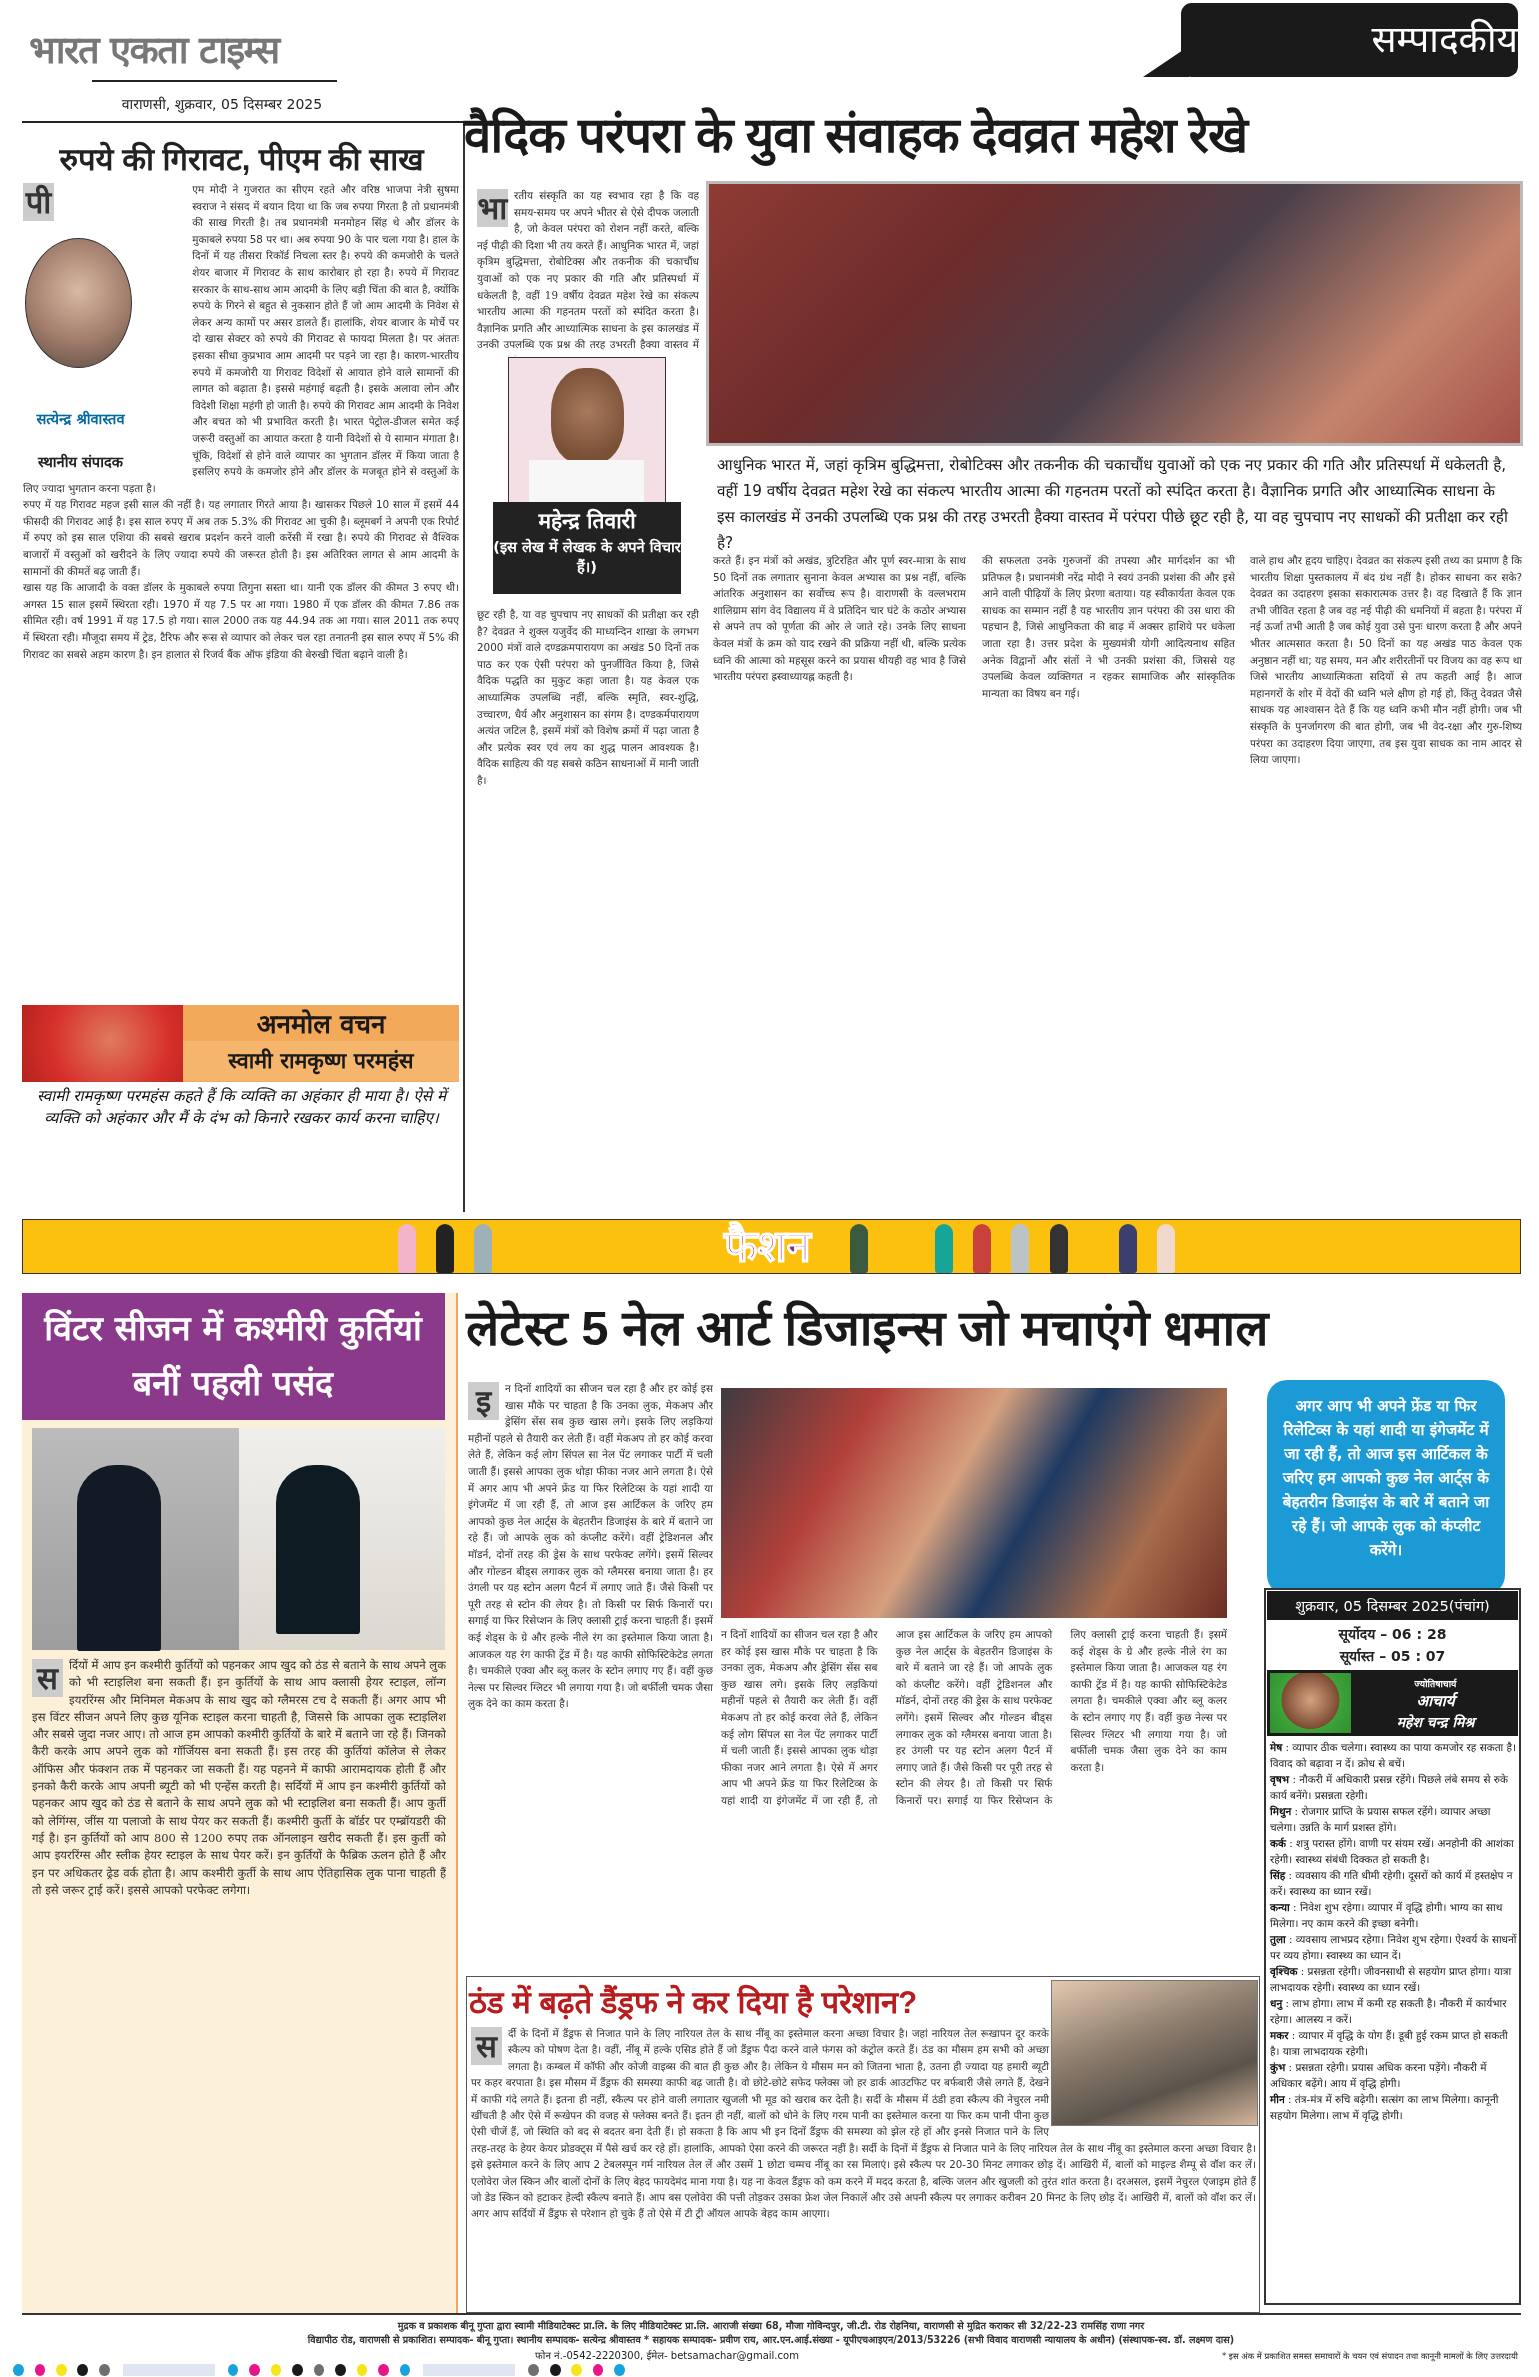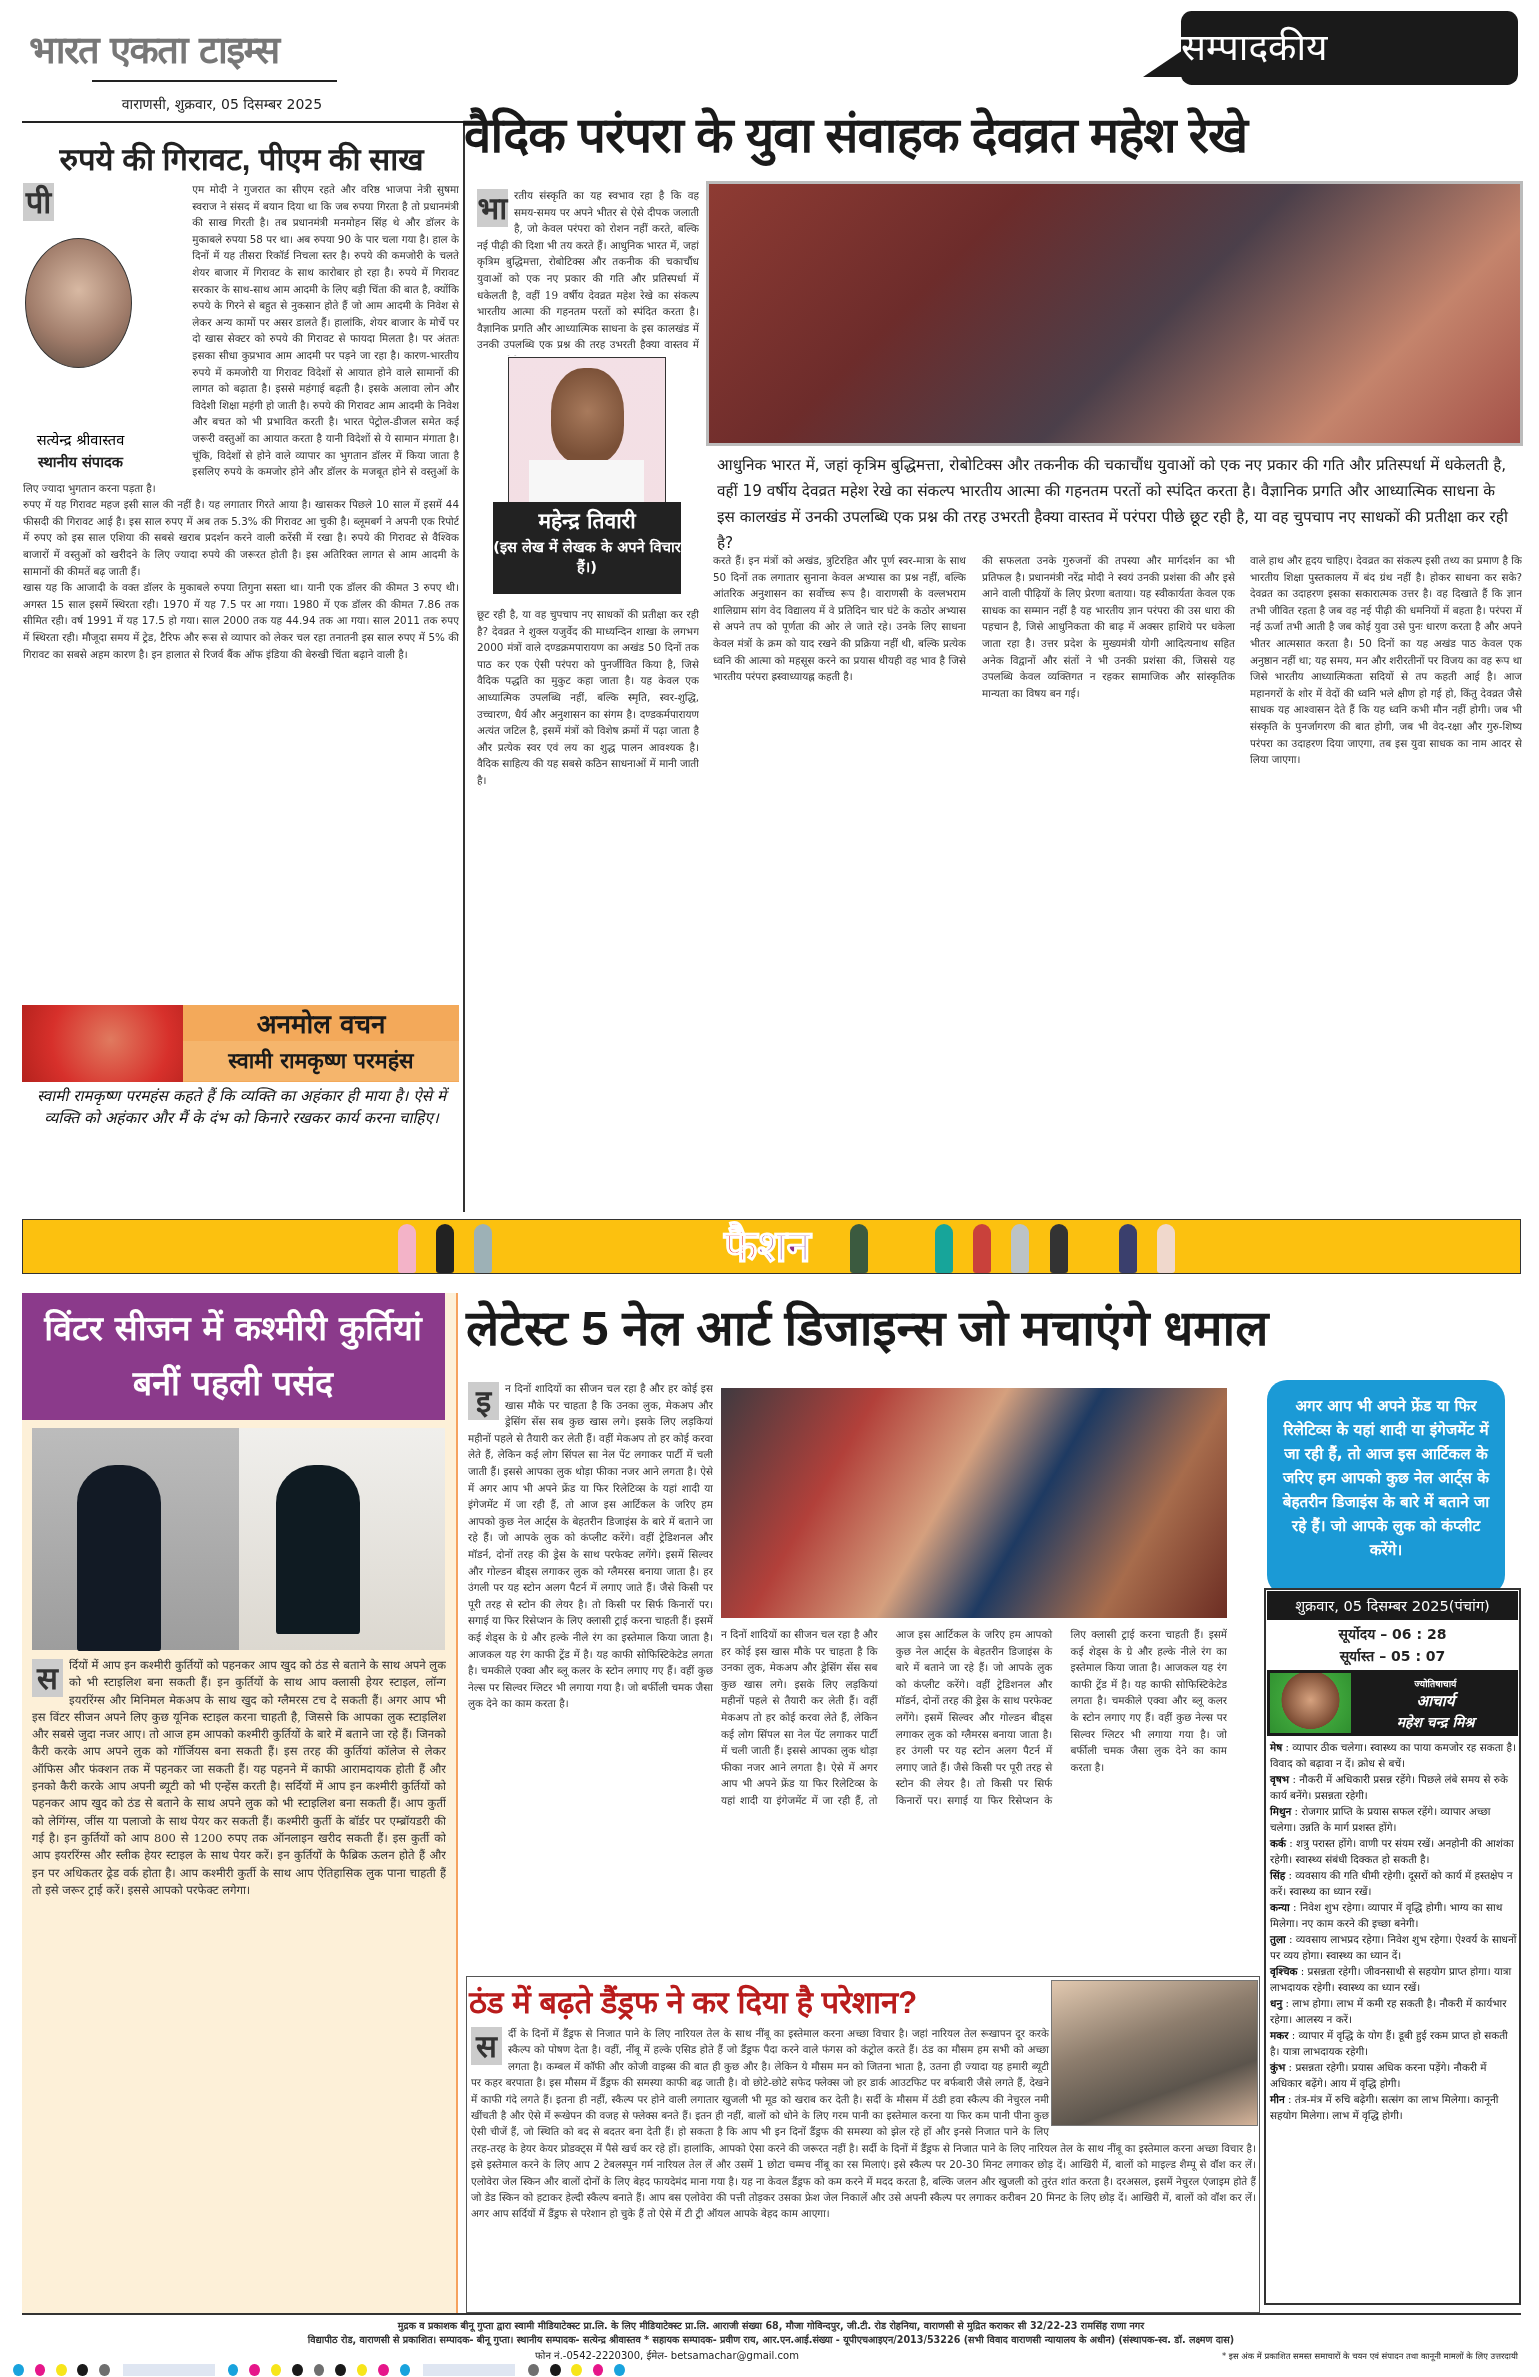--- a/index.html
+++ b/index.html
@@ -2,30 +2,30 @@
 <html style="font-size:12.3px"><head>
 <meta charset="utf-8">
 <style>
   * { box-sizing: border-box; margin: 0; padding: 0; }
   html, body { width: 1540px; height: 2377px; background: #fff; overflow: hidden; }
   body { font-family: "DejaVu Sans", sans-serif; color: #222; position: relative; }
   .abs { position: absolute; }
   .masthead-title { left: 29px; top: 21.5px; width: 360px; font-family: "DejaVu Serif", serif; font-size: 38px; font-weight: bold; color: #777; letter-spacing: -1.5px; }
   .masthead-rule { left: 92px; top: 80px; width: 245px; height: 2.3px; background: #222; }
   .masthead-date { left: 107px; top: 94px; width: 230px; font-size: 14px; color: #222; text-align: center; }
-  .editorial-badge { left: 1181px; top: 11px; width: 337px; height: 74px; background: #1a1a1a; border-radius: 10.7px; color: #fff; font-family: "DejaVu Serif", serif; font-size: 37px; text-align: left; line-height: 74px; }
+  .editorial-badge { left: 1181px; top: 3px; width: 337px; height: 74px; background: #1a1a1a; border-radius: 10.7px; color: #fff; font-family: "DejaVu Serif", serif; font-size: 37px; text-align: right; line-height: 74px; }
   .editorial-tail { left: 1143px; top: 46px; width: 0; height: 0; border-top: 31px solid transparent; border-right: 46px solid #1a1a1a; border-bottom: 0 solid transparent; }
   .main-headline { left: 464px; top: 100px; width: 1051px; font-family: "Liberation Sans", sans-serif; font-size: 49px; font-weight: bold; color: #1a1a1a; letter-spacing: -0.8px; white-space: nowrap; }
   .top-rule { left: 21.5px; top: 121px; width: 445px; height: 2.3px; background: #222; }
   .col-divider { width: 1.5px; background: #333; }
   .left-headline { left: 23px; top: 137px; width: 437px; font-family: "Liberation Sans", sans-serif; font-size: 31px; font-weight: bold; color: #222; text-align: center; }
   .body-text { font-size: 10.4px; line-height: 16.6px; text-align: justify; color: #333; }
   .dropcap { float: left; width: 31px; height: 38px; background: #ccc; font-size: 31px; font-weight: bold; line-height: 38px; text-align: center; margin: 1.5px 6.1px 0 0; font-family: "DejaVu Serif", serif; }
   .author-photo-left { left: 24.5px; top: 238px; width: 107px; height: 130px; border-radius: 50%; background: radial-gradient(circle at 50% 40%, #d8b9a3 0%, #a07c6a 55%, #5a4a40 100%); border: 1.5px solid #333; }
-  .author-name-left { left: 23px; top: 429px; width: 115px; color: #000000; font-size: 14.6px; font-weight: normal; text-align: center; }
+  .author-name-left { left: 23px; top: 408px; width: 115px; color: #0369a1; font-size: 14.6px; font-weight: bold; text-align: center; }
   .author-role-left { left: 23px; top: 451px; width: 115px; color: #222; font-size: 14.6px; font-weight: bold; text-align: center; }
   .quote-img { left: 21.5px; top: 1005px; width: 161px; height: 77px; background: radial-gradient(circle at 55% 45%, #e07a5f 0%, #d7302b 60%, #b4221d 100%); }
   .quote-banner { left: 183px; top: 1005px; width: 276px; height: 77px; background: #f3a95a; }
   .quote-title { left: 183px; top: 1005px; width: 276px; height: 38px; font-size: 26px; font-weight: bold; text-align: center; line-height: 38px; color: #1a1a1a; }
   .quote-sub { left: 183px; top: 1041px; width: 276px; height: 40px; background: #f5b56c; font-size: 21.5px; font-weight: bold; text-align: center; line-height: 40px; color: #1a1a1a; }
   .quote-text { left: 23px; top: 1086px; width: 437px; font-size: 15.3px; font-style: italic; text-align: center; line-height: 21.5px; color: #111; }
   .author2-photo { left: 508px; top: 357px; width: 158px; height: 150px; background: linear-gradient(#f3e0e6, #f3dfe4); border: 1.5px solid #333; }
   .author2-face { left: 551px; top: 368px; width: 73px; height: 96px; border-radius: 45% 45% 40% 40%; background: radial-gradient(circle at 50% 45%, #a87a5c 0%, #7a5037 70%); }
   .author2-shirt { left: 529px; top: 460px; width: 115px; height: 46px; background: #f7f7f7; }
   .author2-box { left: 493px; top: 502px; width: 188px; height: 92px; background: #222; color: #fff; text-align: center; }

